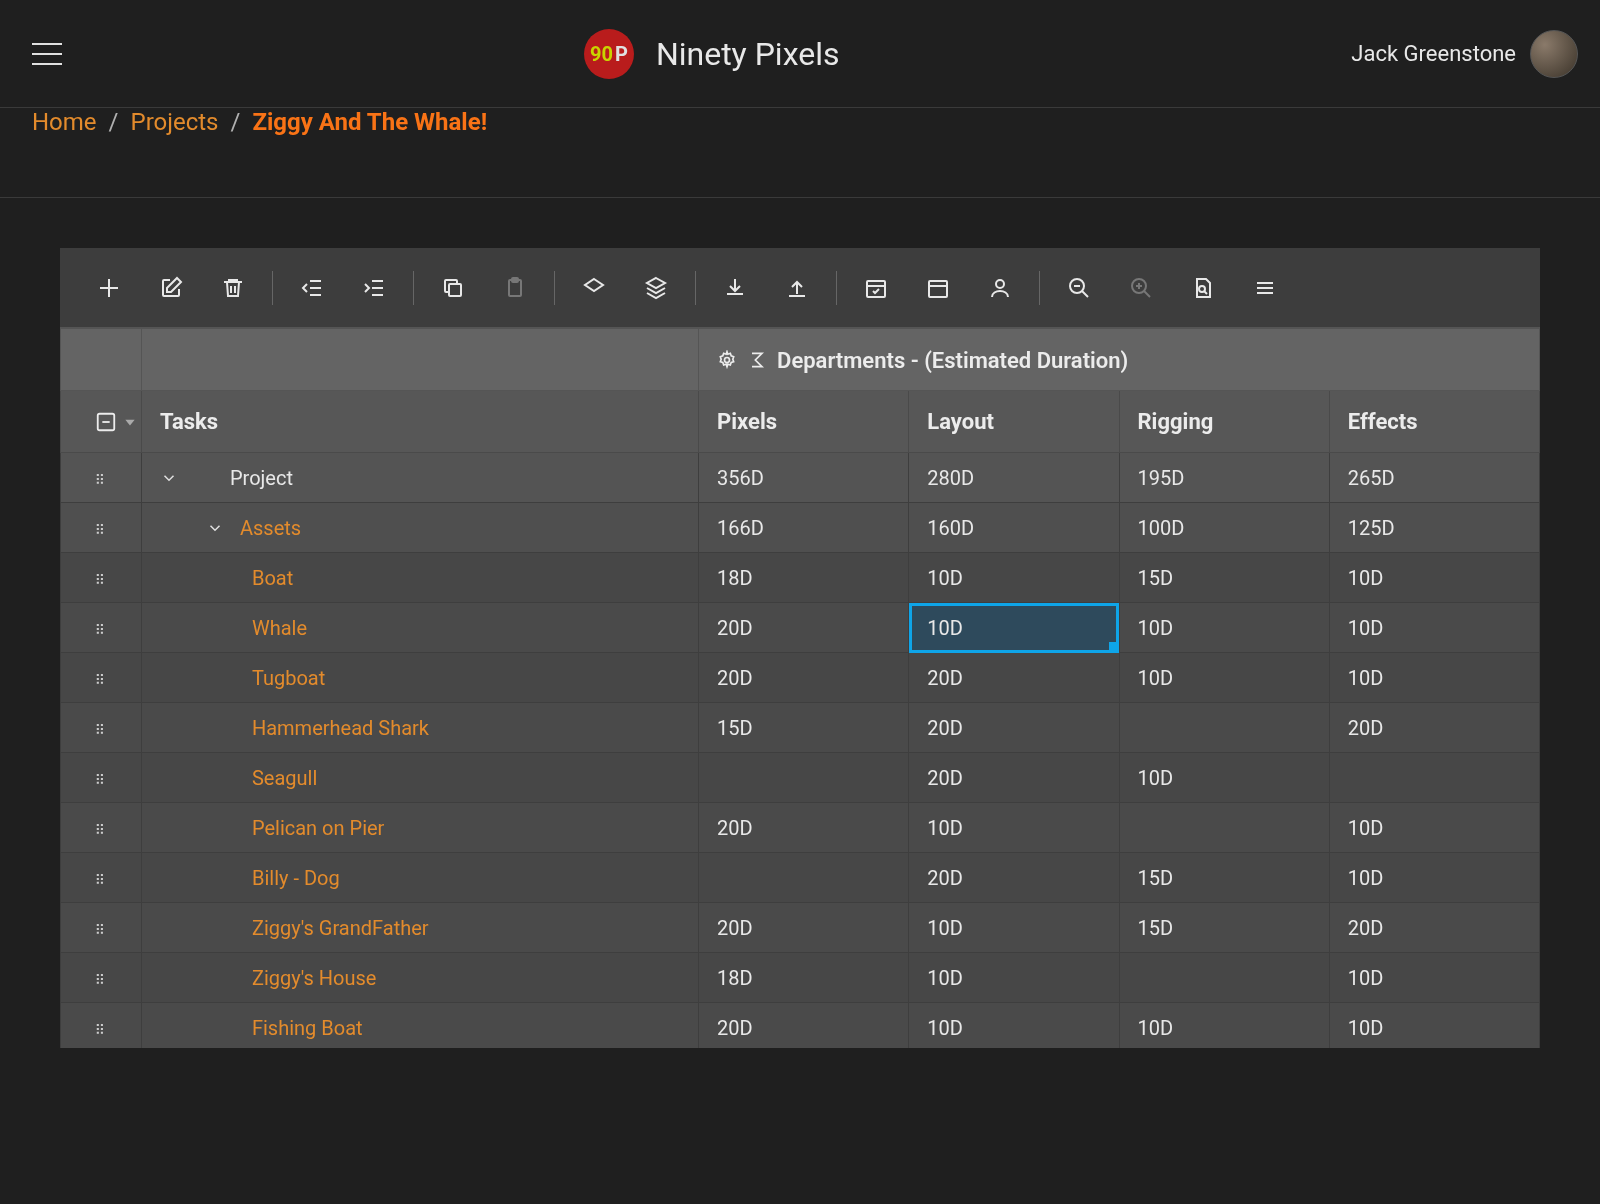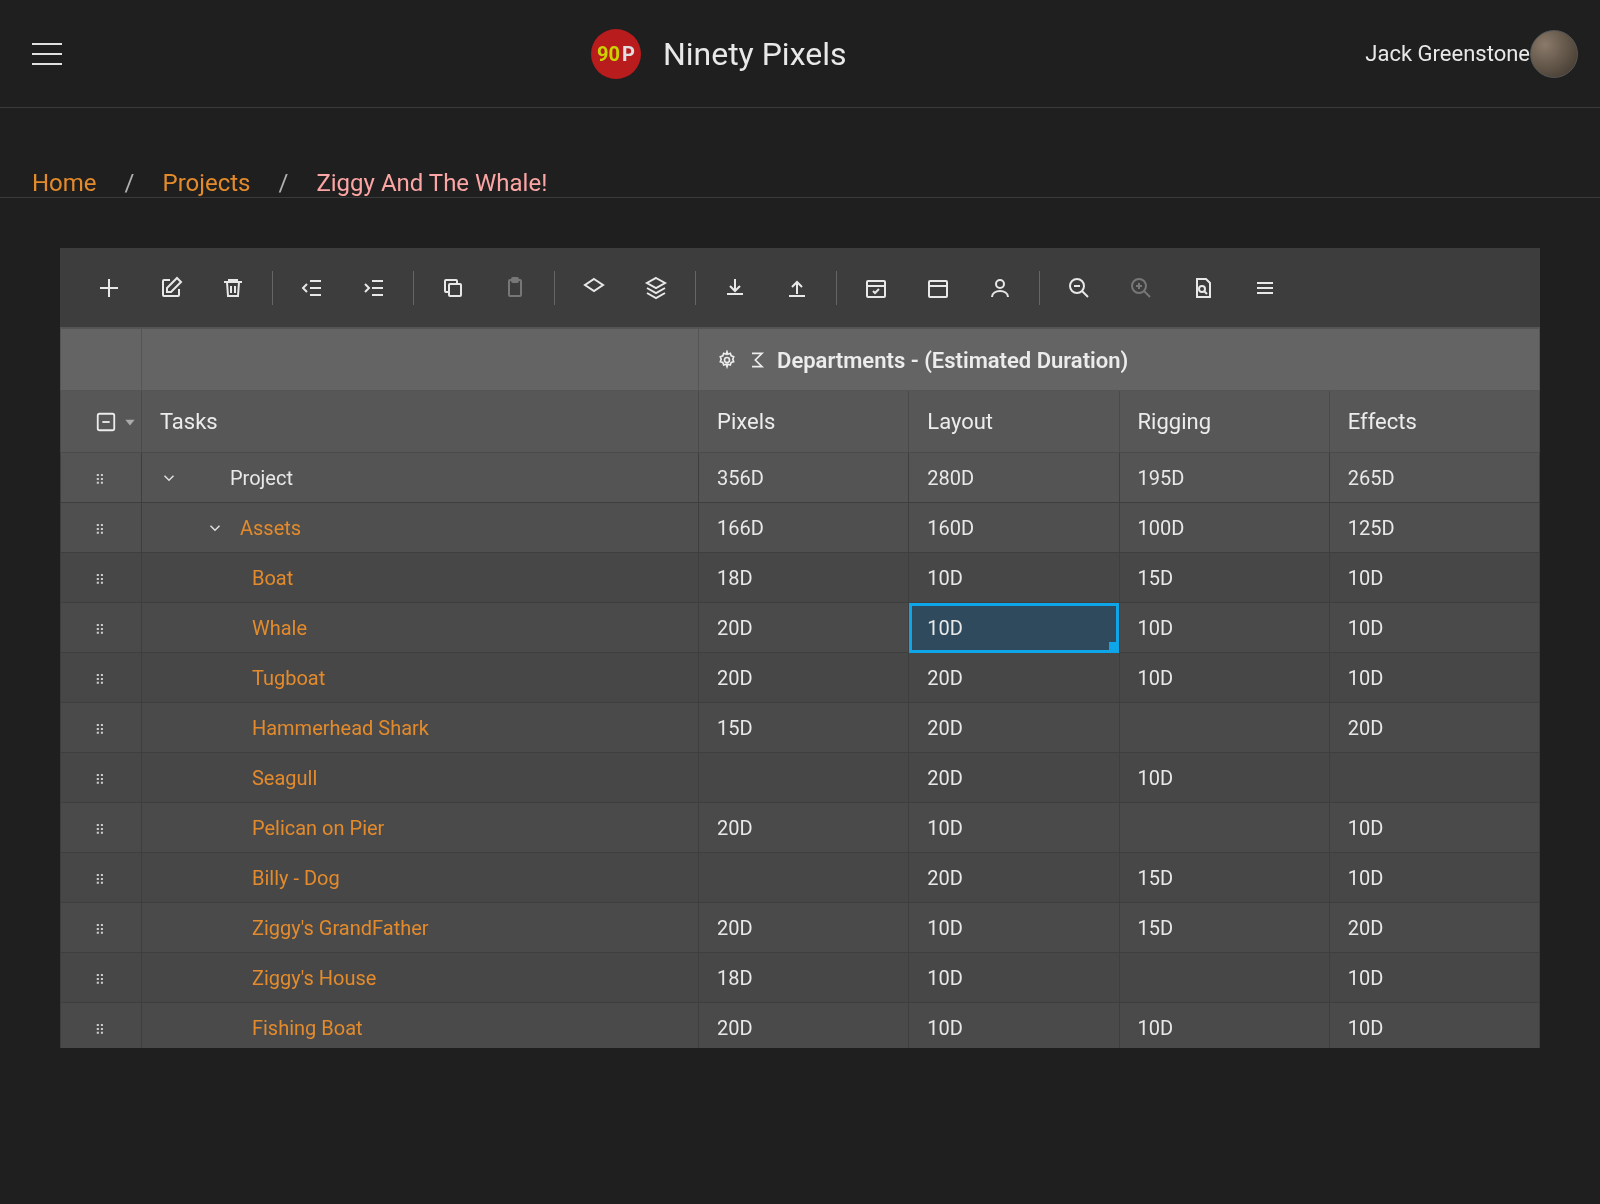--- a/index.html
+++ b/index.html
@@ -43,43 +43,44 @@
   justify-content: center;
   font-weight: 700;
   font-size: 20px;
 }
 .brand-logo .y { color: #c9d400; }
 .brand-logo .p { color: #e0e0e0; margin-left: 2px; }
 .brand-name { font-size: 32px; color: #e8e8e8; }
 .user-area {
   display: flex;
   align-items: center;
+  gap: 14px;
 }
 .user-name { font-size: 22px; color: #e8e8e8; }
 .avatar {
   width: 48px;
   height: 48px;
   border-radius: 50%;
   background: radial-gradient(circle at 30% 30%, #8a7a6a, #3a3228);
   border: 1px solid #555;
 }
 
 
 .breadcrumb {
   height: 90px;
   display: flex;
-  align-items: flex-end;
+  align-items: flex-start;
   padding: 0 32px;
   font-size: 24px;
   border-bottom: 1px solid #3a3a3a;
-  gap: 28px;
+  gap: 12px;
 }
 .breadcrumb a { color: #e38b2c; text-decoration: none; cursor: pointer; }
 .breadcrumb .sep { color: #b0b0b0; }
-.breadcrumb .current { color: #fca5a5; }
+.breadcrumb .current { color: #f97316; font-weight: bold; }
 
 
 .panel-wrap {
   padding: 50px 60px 16px 60px;
 }
 .panel {
   background: #3d3d3d;
 }
 
 
@@ -132,21 +133,21 @@
   display: inline-flex;
   gap: 10px;
   align-items: center;
   vertical-align: middle;
 }
 .header-row-2 td {
   background: #575757;
   height: 62px;
   border: 1px solid #4a4a4a;
   padding-left: 18px;
-  font-weight: 400;
+  font-weight: 700;
   font-size: 22px;
   color: #ececec;
 }
 .collapse-ctrl {
   display: flex;
   align-items: center;
   gap: 6px;
   padding-left: 16px;
 }
 .col-handle { width: 65px; }

